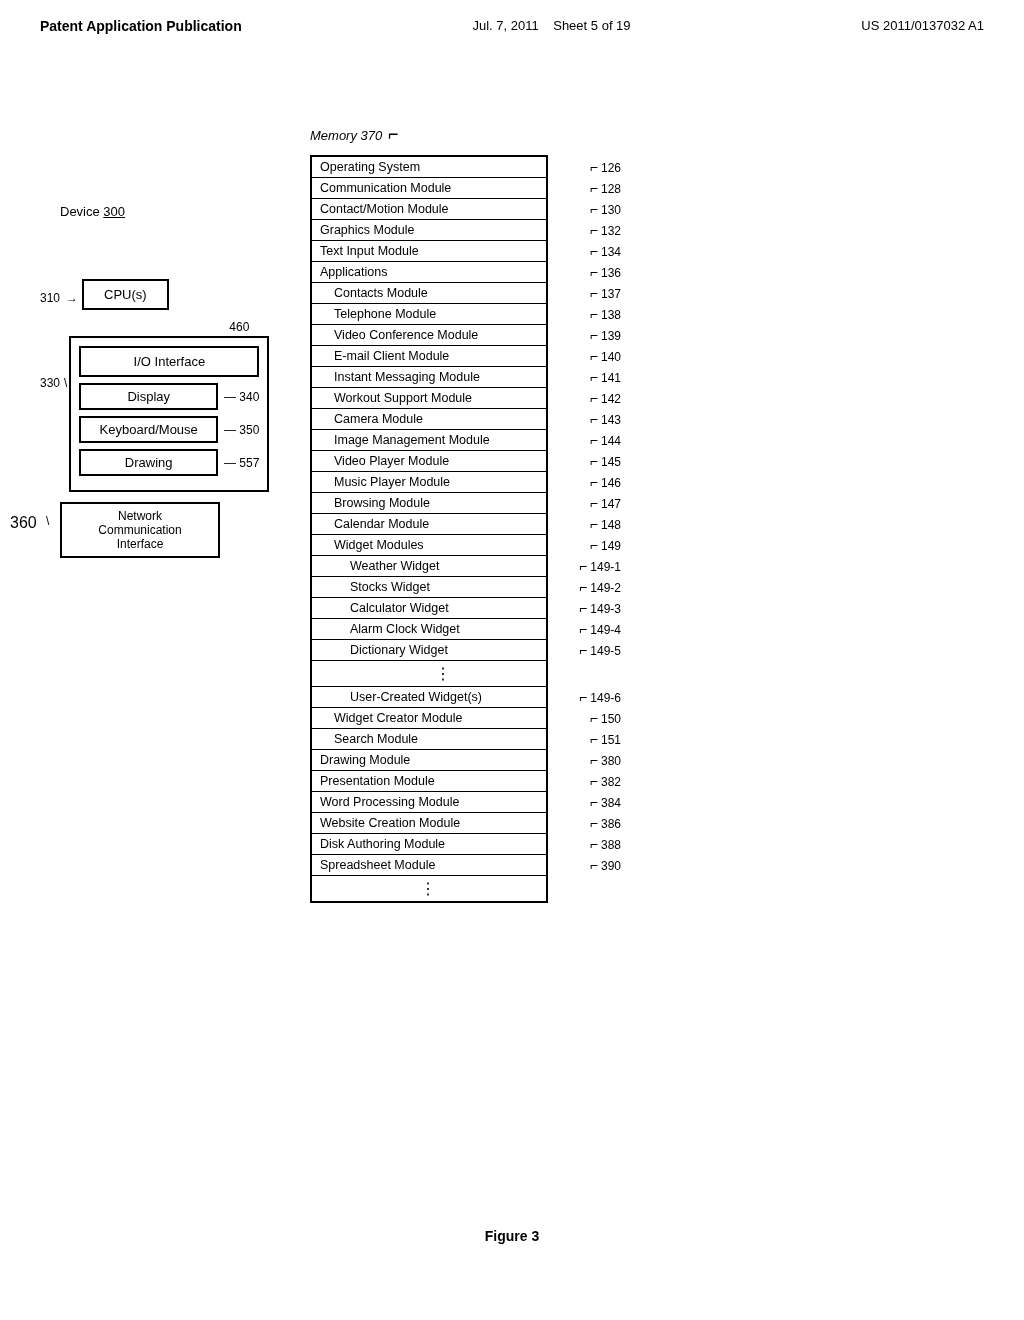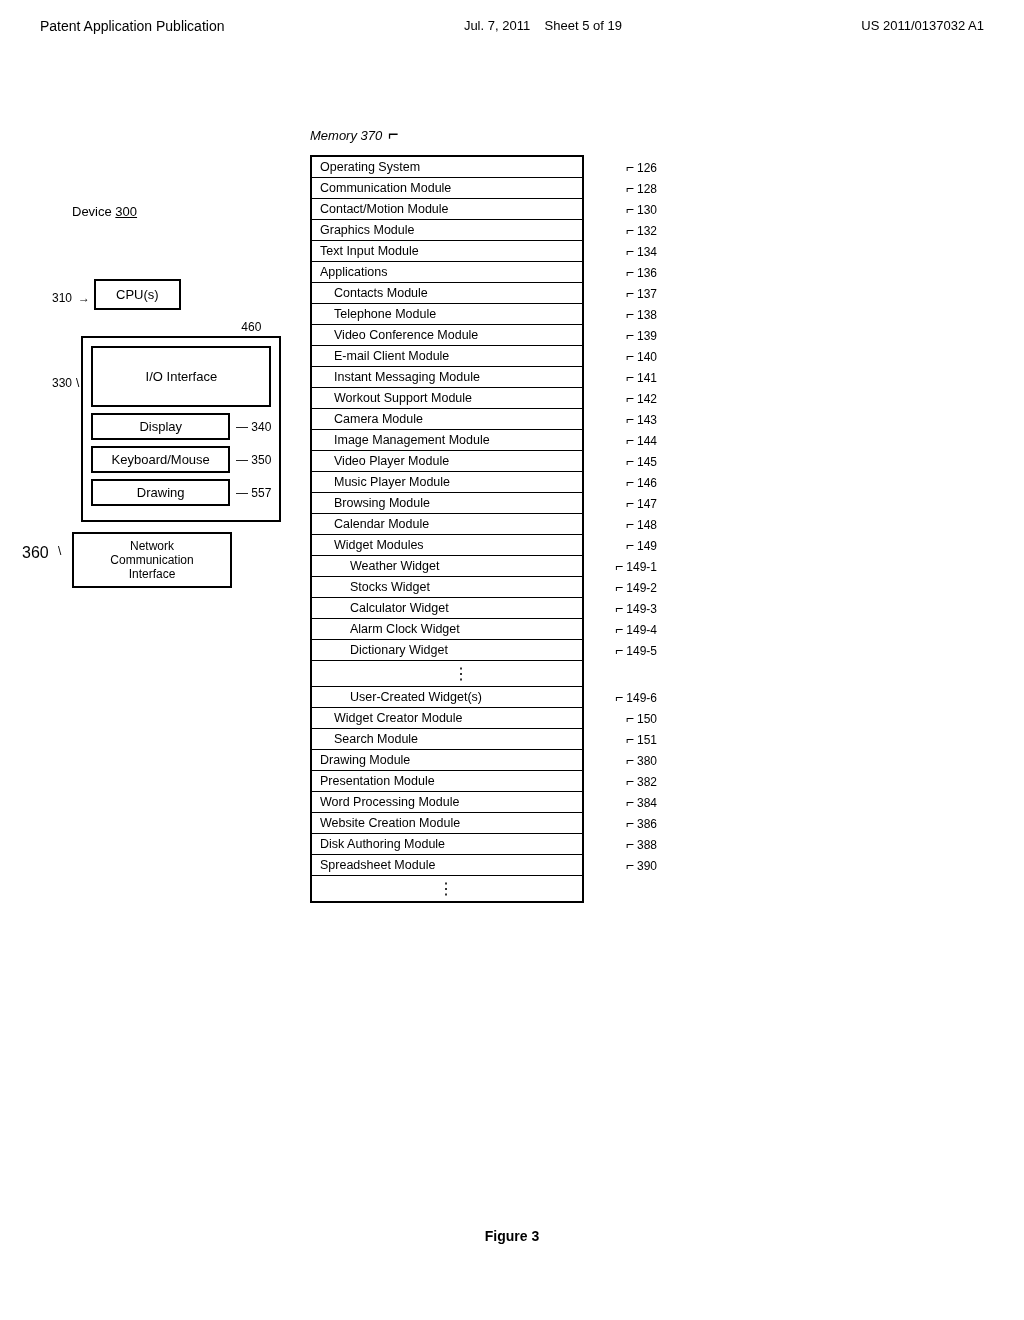--- a/index.html
+++ b/index.html
@@ -13,21 +13,21 @@
       color: #000;
     }
 
     
     .header {
       display: flex;
       justify-content: space-between;
       padding: 18px 40px 10px 40px;
       font-size: 13px;
     }
-    .header-left { font-weight: normal; font-size: 14px; }
+    .header-left { font-weight: bold; font-size: 14px; }
     .header-center { font-size: 13px; }
     .header-right { font-size: 13px; }
 
     
     .main-content {
       position: relative;
       width: 100%;
       height: 1220px;
       padding: 20px;
     }
@@ -40,34 +40,34 @@
       font-weight: bold;
       position: absolute;
       bottom: 20px;
       left: 0;
       right: 0;
     }
 
     
     .device-section {
       position: absolute;
-      left: 52px;
+      left: 40px;
       top: 160px;
     }
 
     .device-box {
       border: 2px solid #000;
       width: 200px;
       padding: 8px;
       position: relative;
     }
 
     .io-interface-box {
       border: 2px solid #000;
-      padding: 21px 10px;
+      padding: 6px 10px;
       text-align: center;
       margin-bottom: 6px;
       font-size: 13px;
     }
 
     .display-row {
       display: flex;
       align-items: center;
       margin-bottom: 6px;
     }
@@ -108,21 +108,21 @@
     }
 
     .memory-label {
       font-size: 13px;
       margin-bottom: 10px;
       font-style: italic;
     }
 
     .memory-box {
       border: 2px solid #000;
-      width: 274px;
+      width: 238px;
     }
   </style>
 </head>
 <body>
 
 <div class="header">
   <span class="header-left">Patent Application Publication</span>
   <span class="header-center">
     <span>Jul. 7, 2011</span>&nbsp;&nbsp;&nbsp;
     <span>Sheet 5 of 19</span>

